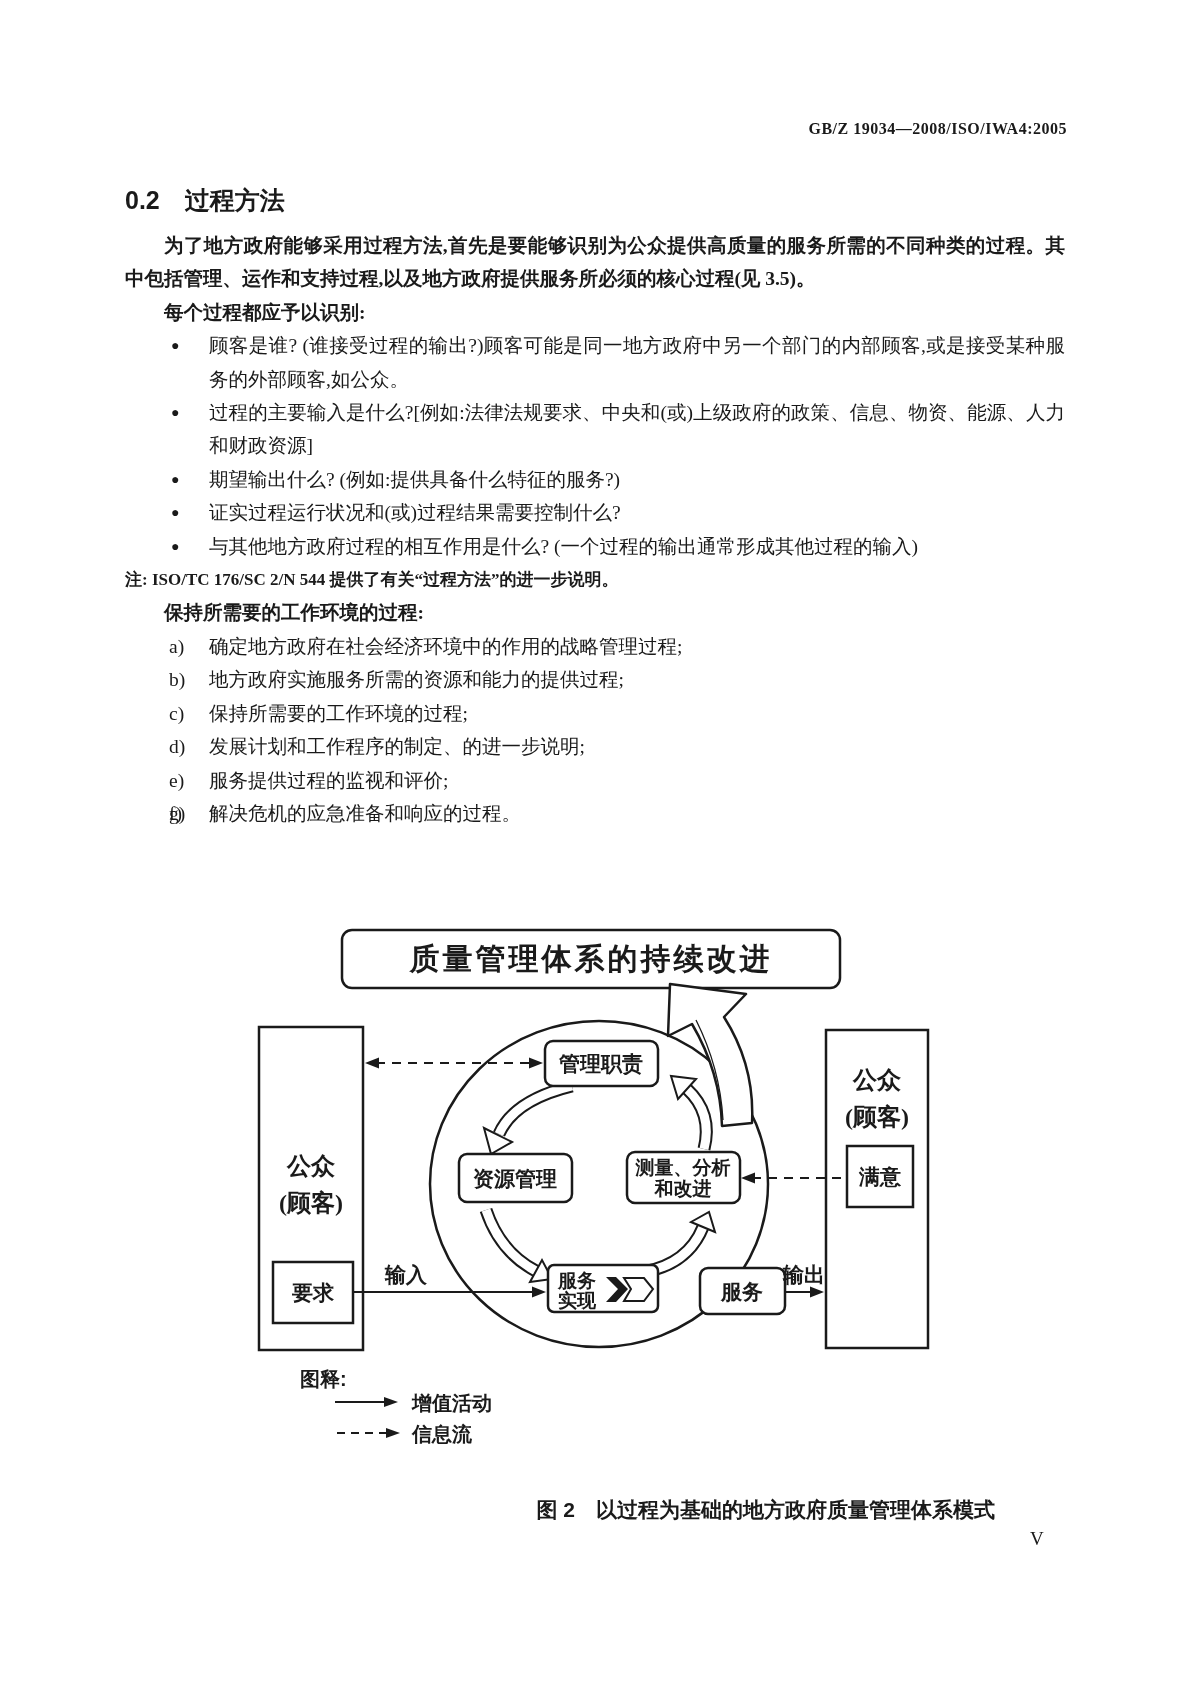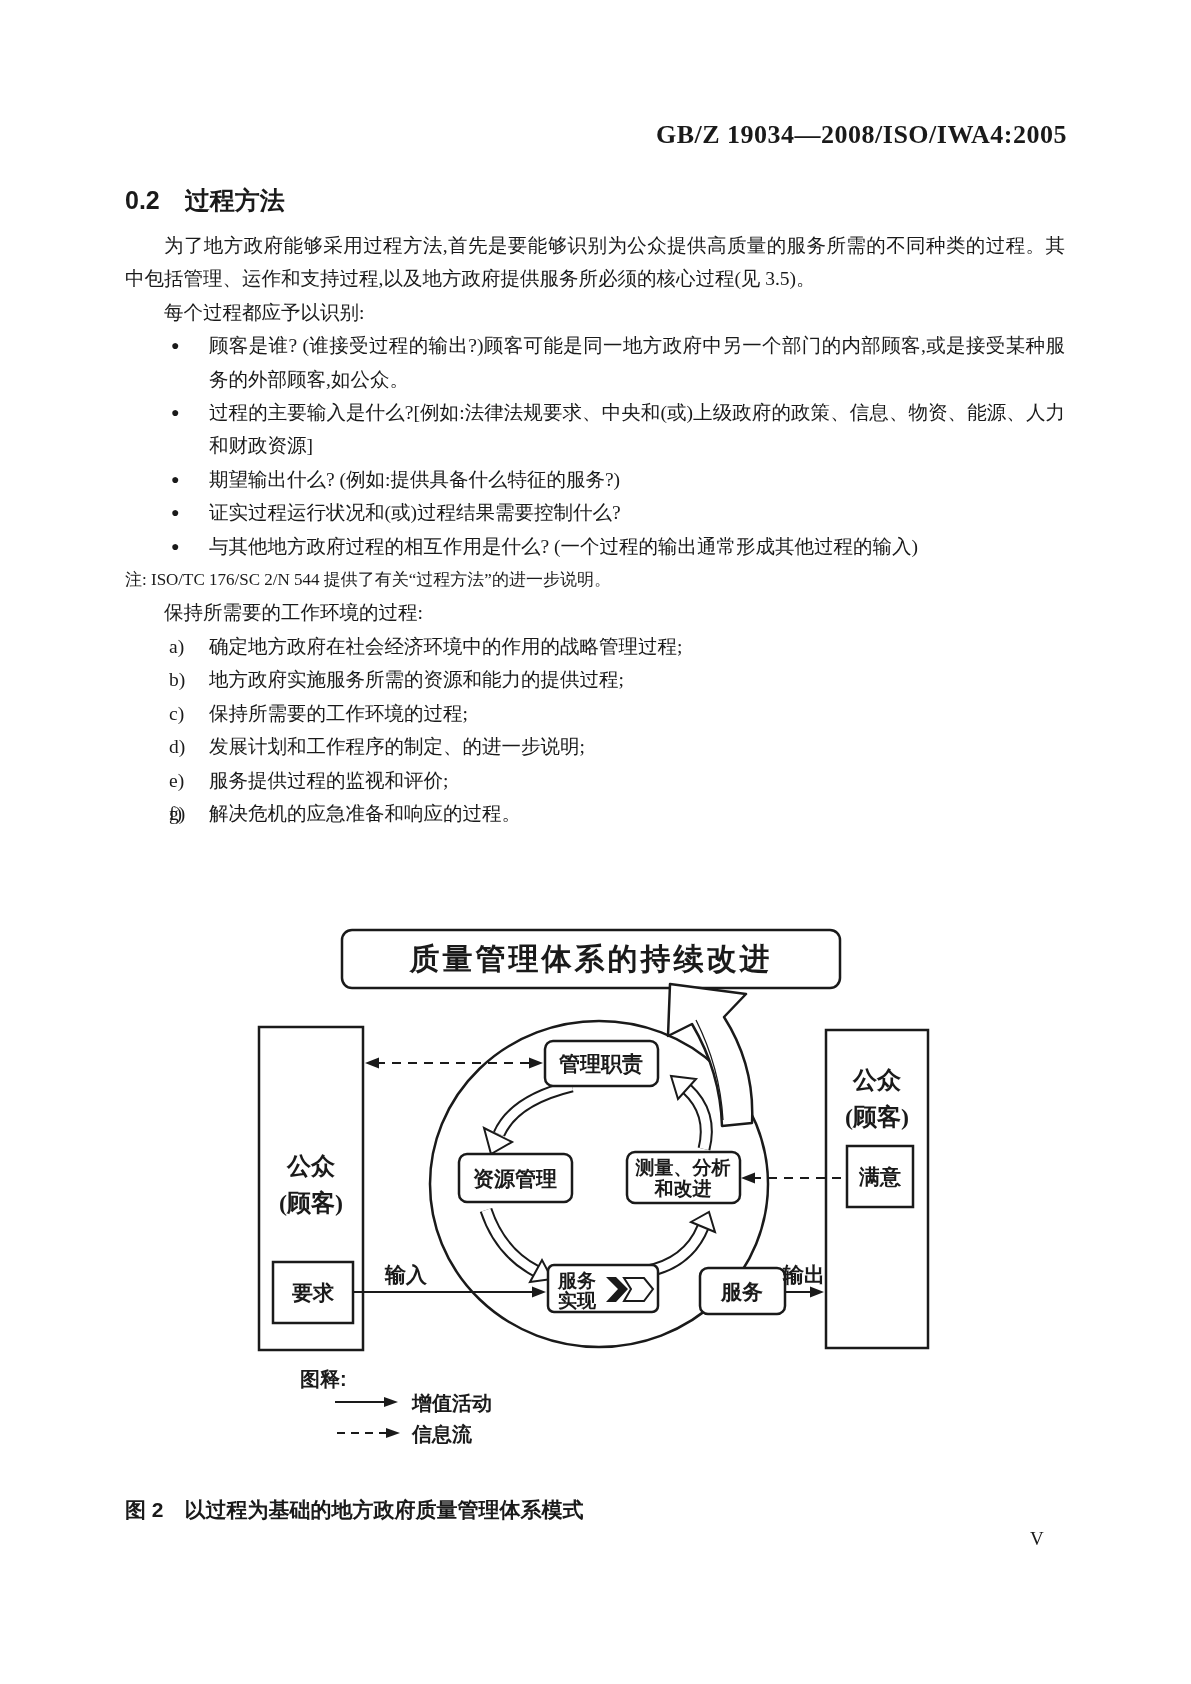--- a/index.html
+++ b/index.html
@@ -7,51 +7,51 @@
     position:relative;
     width:1191px;height:1684px;
     background:#ffffff;
     margin:0 auto;
     font-family:"Liberation Serif","DejaVu Serif",serif;
     color:#1a1a1a;
     overflow:hidden;
   }
   .doc-header{
     position:absolute;top:120px;right:124px;
-    font-size:26px;font-weight:bold;letter-spacing:.5px;
+    font-size:16px;font-weight:bold;letter-spacing:.5px;
     font-family:"Liberation Serif","DejaVu Serif",serif;
     text-align:center;
   }
   .section-heading{
     position:absolute;top:184px;left:125px;
     font-size:25px;font-weight:bold;
     font-family:"Liberation Sans","DejaVu Sans",sans-serif;
   }
   .body-text{
     position:absolute;top:229px;left:125px;width:940px;
     font-size:19.5px;line-height:33.4px;text-align:justify;
   }
-  .body-text p{margin:0;}
+  .body-text p{margin:0;font-weight:bold;}
   .indent{text-indent:2em;}
   ul.bullets,ol.letters{list-style:none;margin:0;padding:0;}
   ul.bullets li{position:relative;padding-left:84px;text-align:justify;}
   ul.bullets li .bullet-dot{
     position:absolute;left:46px;top:0;font-size:14px;
   }
   ol.letters li{position:relative;padding-left:84px;text-align:justify;}
   ol.letters li .item-label{
     position:absolute;left:44px;top:0;
   }
   .note-line{
     font-size:17px;line-height:33.4px;
   }
   .figure-wrap{position:absolute;left:240px;top:920px;width:760px;height:540px;}
   .figure-caption{
     position:absolute;left:125px;top:1496px;width:870px;
-    text-align:left;font-size:21px;font-weight:bold;
+    text-align:right;font-size:21px;font-weight:bold;
     font-family:"Liberation Sans","DejaVu Sans",sans-serif;
   }
   .page-number{
     position:absolute;left:1030px;top:1528px;
     font-size:19px;
   }
   svg text{
     font-family:"Liberation Serif","DejaVu Serif",serif;
     fill:#1a1a1a;
   }

